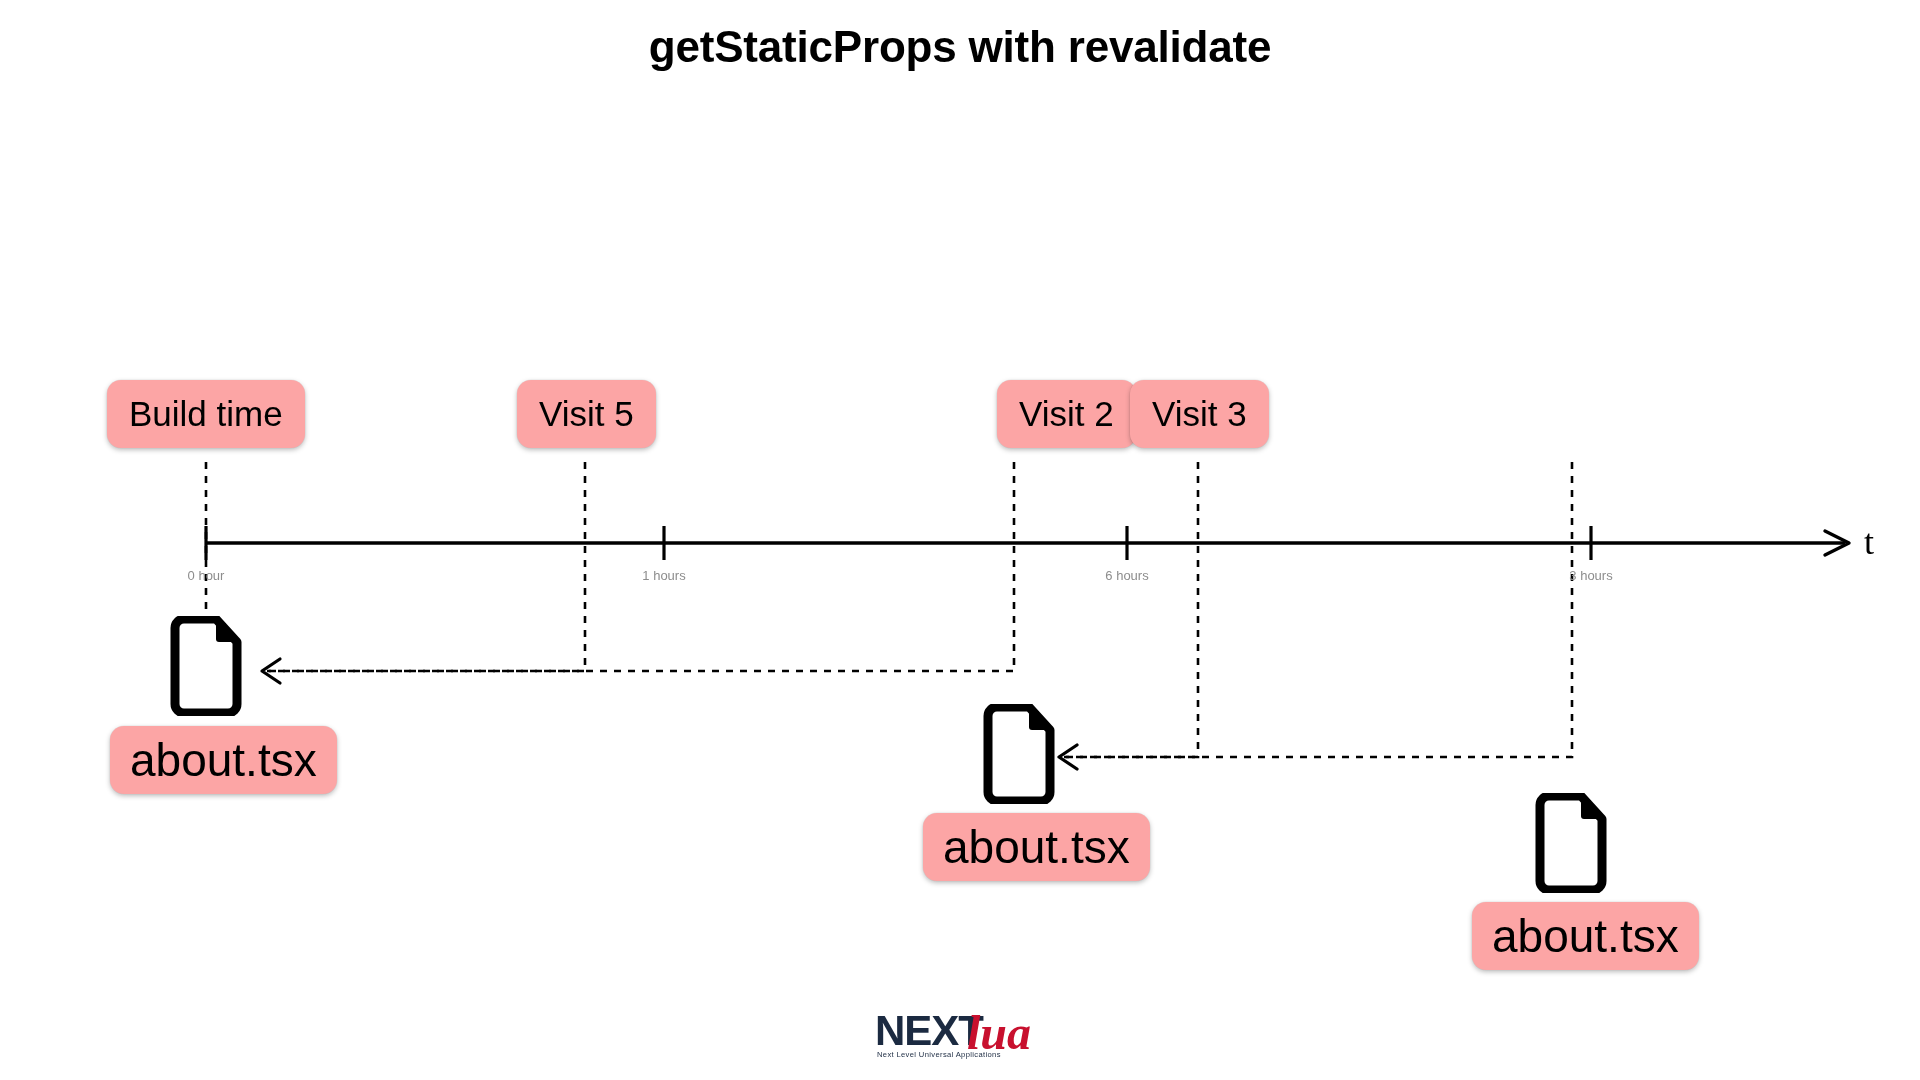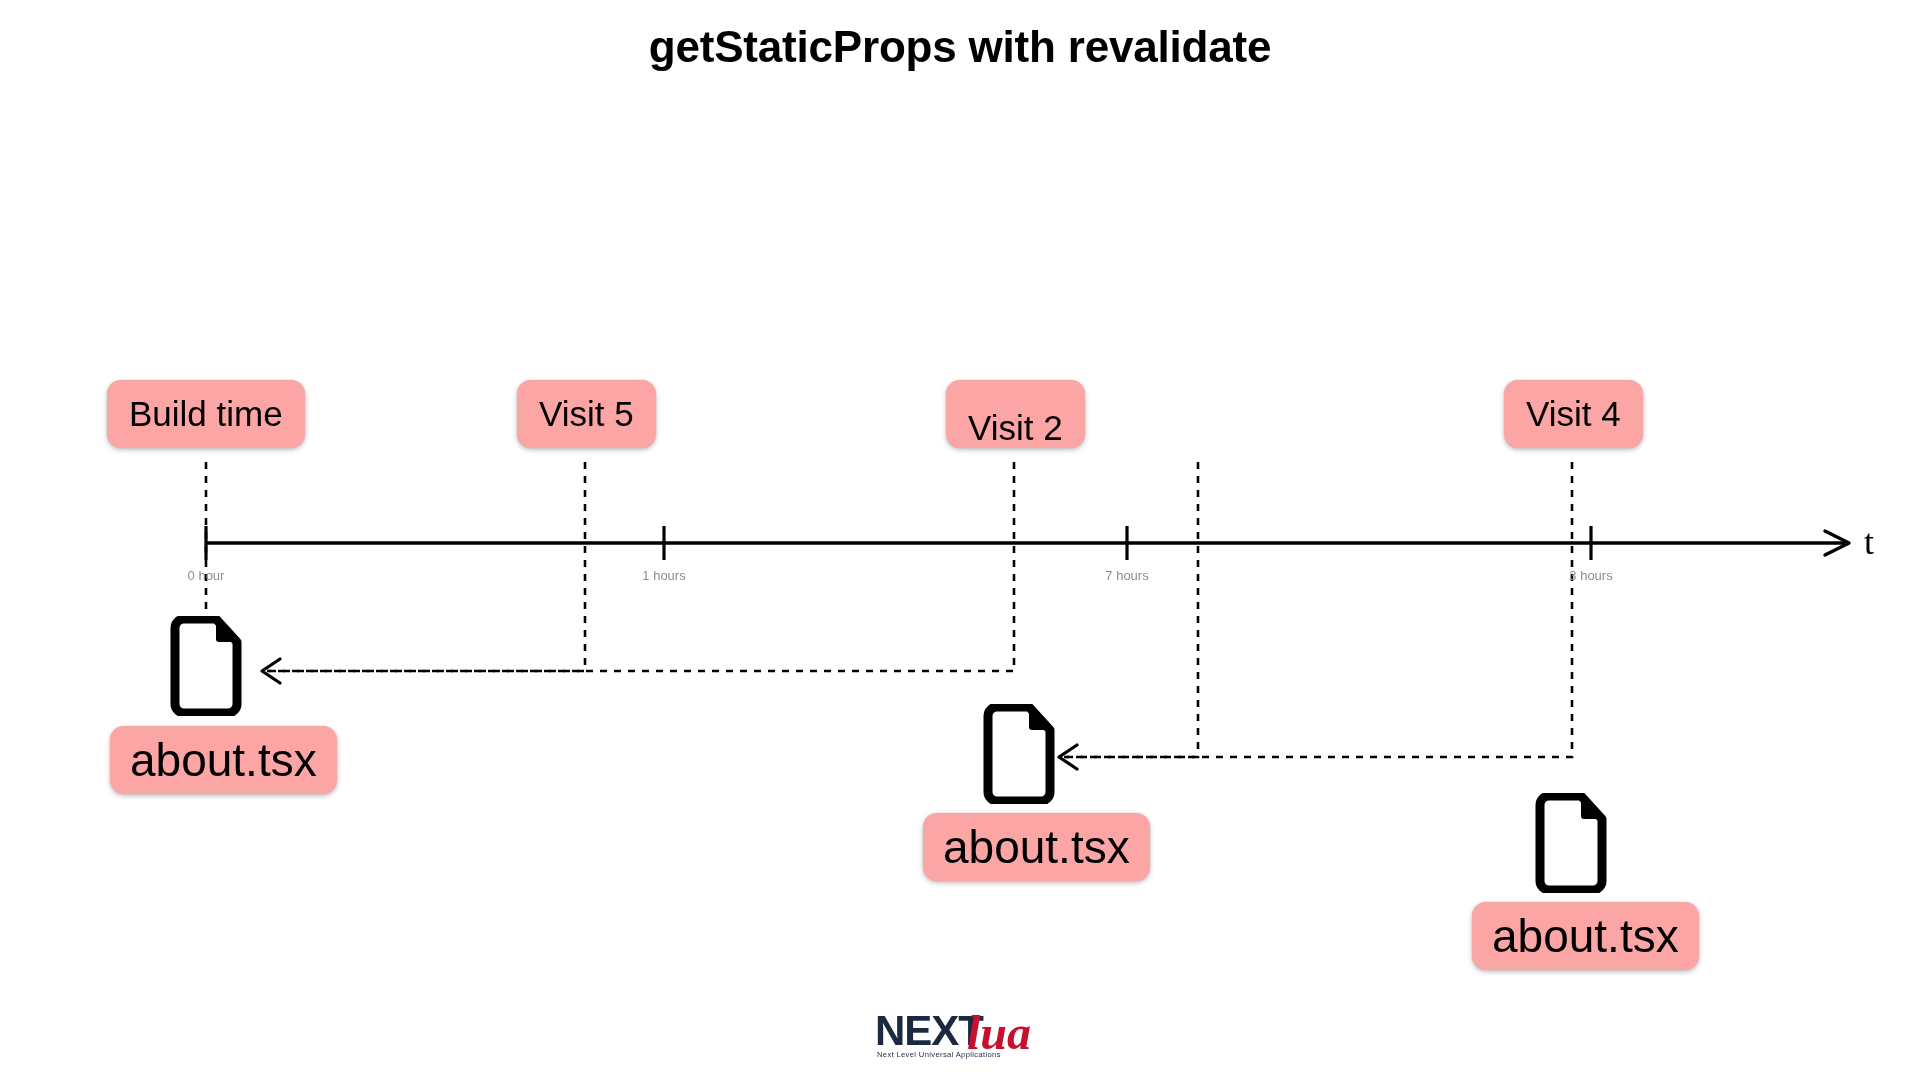--- a/index.html
+++ b/index.html
@@ -131,32 +131,32 @@
   </svg>
 
   <div class="pill event" style="left:107px; top:380px;">
     <span>Build time</span>
   </div>
 
   <div class="pill event" style="left:517px; top:380px;">
     <span>Visit 5</span>
   </div>
 
-  <div class="pill event" style="left:946px; top:380px;align-items:flex-end;">
+  <div class="pill event" style="left:997px; top:380px;">
     <span>Visit 2</span>
   </div>
 
-
-  <div class="pill event" style="left:1504px; top:380px;">
-    <span>Visit 4</span>
-  </div>
+  <div class="pill event" style="left:1130px; top:380px;">
+    <span>Visit 3</span>
+  </div>
+
 
   <div class="tick-label" style="left:206px;  top:568px;">0 hour</div>
   <div class="tick-label" style="left:664px;  top:568px;">1 hours</div>
-  <div class="tick-label" style="left:1127px; top:568px;">7 hours</div>
+  <div class="tick-label" style="left:1127px; top:568px;">6 hours</div>
   <div class="tick-label" style="left:1591px; top:568px;">3 hours</div>
 
   <div class="axis-var" style="left:1864px; top:521px;">t</div>
 
   <div class="doc-icon" style="left:166px; top:616px;">
     <svg width="80" height="100" viewBox="0 0 80 100">
       <path d="M9 12 A9 9 0 0 1 18 3 L50 3 L71 26 L71 88 A9 9 0 0 1 62 97 L18 97 A9 9 0 0 1 9 88 Z" fill="#ffffff" stroke="#000000" stroke-width="9" stroke-linejoin="round"></path>
       <path d="M50 3 L71 26 L53 26 A3 3 0 0 1 50 23 Z" fill="#000000"></path>
     </svg>
   </div>

